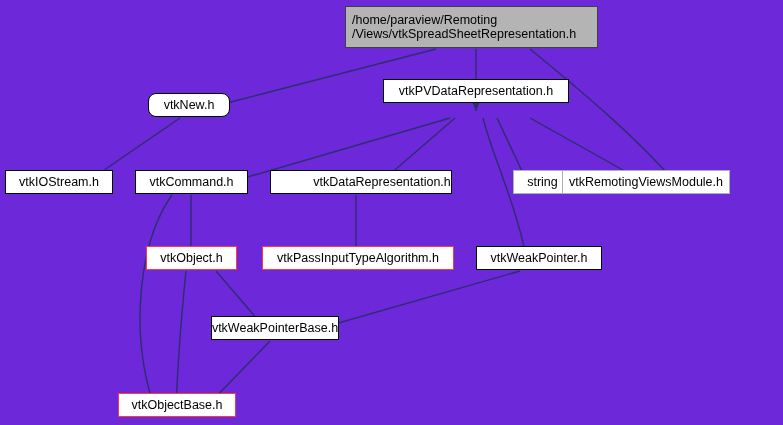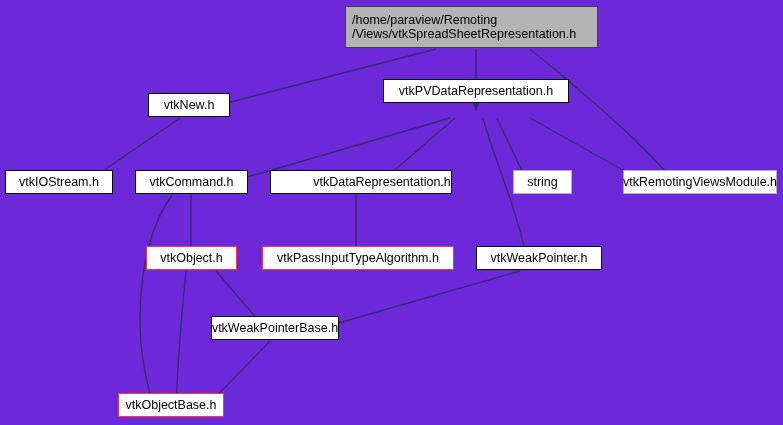--- a/index.html
+++ b/index.html
@@ -103,50 +103,50 @@
       <path d="M 520 271 L 300 334" class="edge-path"></path>
       <polygon points="300,334 309.3085713347158,326.54946312629033 311.84132029880027,335.3939632639425" class="edge-head"></polygon>
       <path d="M 270 341 L 203 410" class="edge-path"></path>
       <polygon points="203,410 207.36279158824104,398.9037821958303 213.96312854496315,405.3128033424429" class="edge-head"></polygon>
     </svg>
   <div id="nodes-layer">
       <div class="node-box kind-root" style="left: 345px; top: 6px; width: 253px; height: 42px;">
         <span class="root-line">/home/paraview/Remoting</span>
         <span class="root-line">/Views/vtkSpreadSheetRepresentation.h</span>
       </div>
-      <div class="node-box kind-plain" style="left: 148px; top: 93px; width: 82px; height: 24px;">
+      <div class="node-box kind-plain" style="left: 148px; top: 93px; width: 82px; height: 24px; border-radius: 8px;">
         <span>vtkNew.h</span>
       </div>
       <div class="node-box kind-plain" style="left: 383px; top: 79px; width: 186px; height: 24px;">
         <span>vtkPVDataRepresentation.h</span>
       </div>
       <div class="node-box kind-plain" style="left: 5px; top: 170px; width: 108px; height: 24px; text-align: center;">
         <span>vtkIOStream.h</span>
       </div>
       <div class="node-box kind-plain" style="left: 135px; top: 170px; width: 113px; height: 24px;">
         <span>vtkCommand.h</span>
       </div>
       <div class="node-box kind-plain" style="left: 270px; top: 170px; width: 182px; height: 24px; padding-left: 42px;">
         <span>vtkDataRepresentation.h</span>
       </div>
       <div class="node-box kind-gray" style="left: 513px; top: 170px; width: 59px; height: 24px;">
         <span>string</span>
       </div>
-      <div class="node-box kind-gray" style="left: 623px; top: 170px; width: 154px; height: 24px;">
+      <div class="node-box kind-gray" style="left: 562px; top: 170px; width: 168px; height: 24px;">
         <span>vtkRemotingViewsModule.h</span>
       </div>
       <div class="node-box kind-red" style="left: 146px; top: 246px; width: 91px; height: 24px;">
         <span>vtkObject.h</span>
       </div>
       <div class="node-box kind-red" style="left: 262px; top: 246px; width: 192px; height: 24px;">
         <span>vtkPassInputTypeAlgorithm.h</span>
       </div>
       <div class="node-box kind-plain" style="left: 476px; top: 246px; width: 126px; height: 24px;">
         <span>vtkWeakPointer.h</span>
       </div>
       <div class="node-box kind-plain" style="left: 211px; top: 316px; width: 128px; height: 24px;">
         <span>vtkWeakPointerBase.h</span>
       </div>
-      <div class="node-box kind-red" style="left: 118px; top: 393px; width: 106px; height: 24px;">
+      <div class="node-box kind-red" style="left: 118px; top: 393px; width: 118px; height: 24px;">
         <span>vtkObjectBase.h</span>
       </div>
     </div>
 </div>
 
 </body></html>

